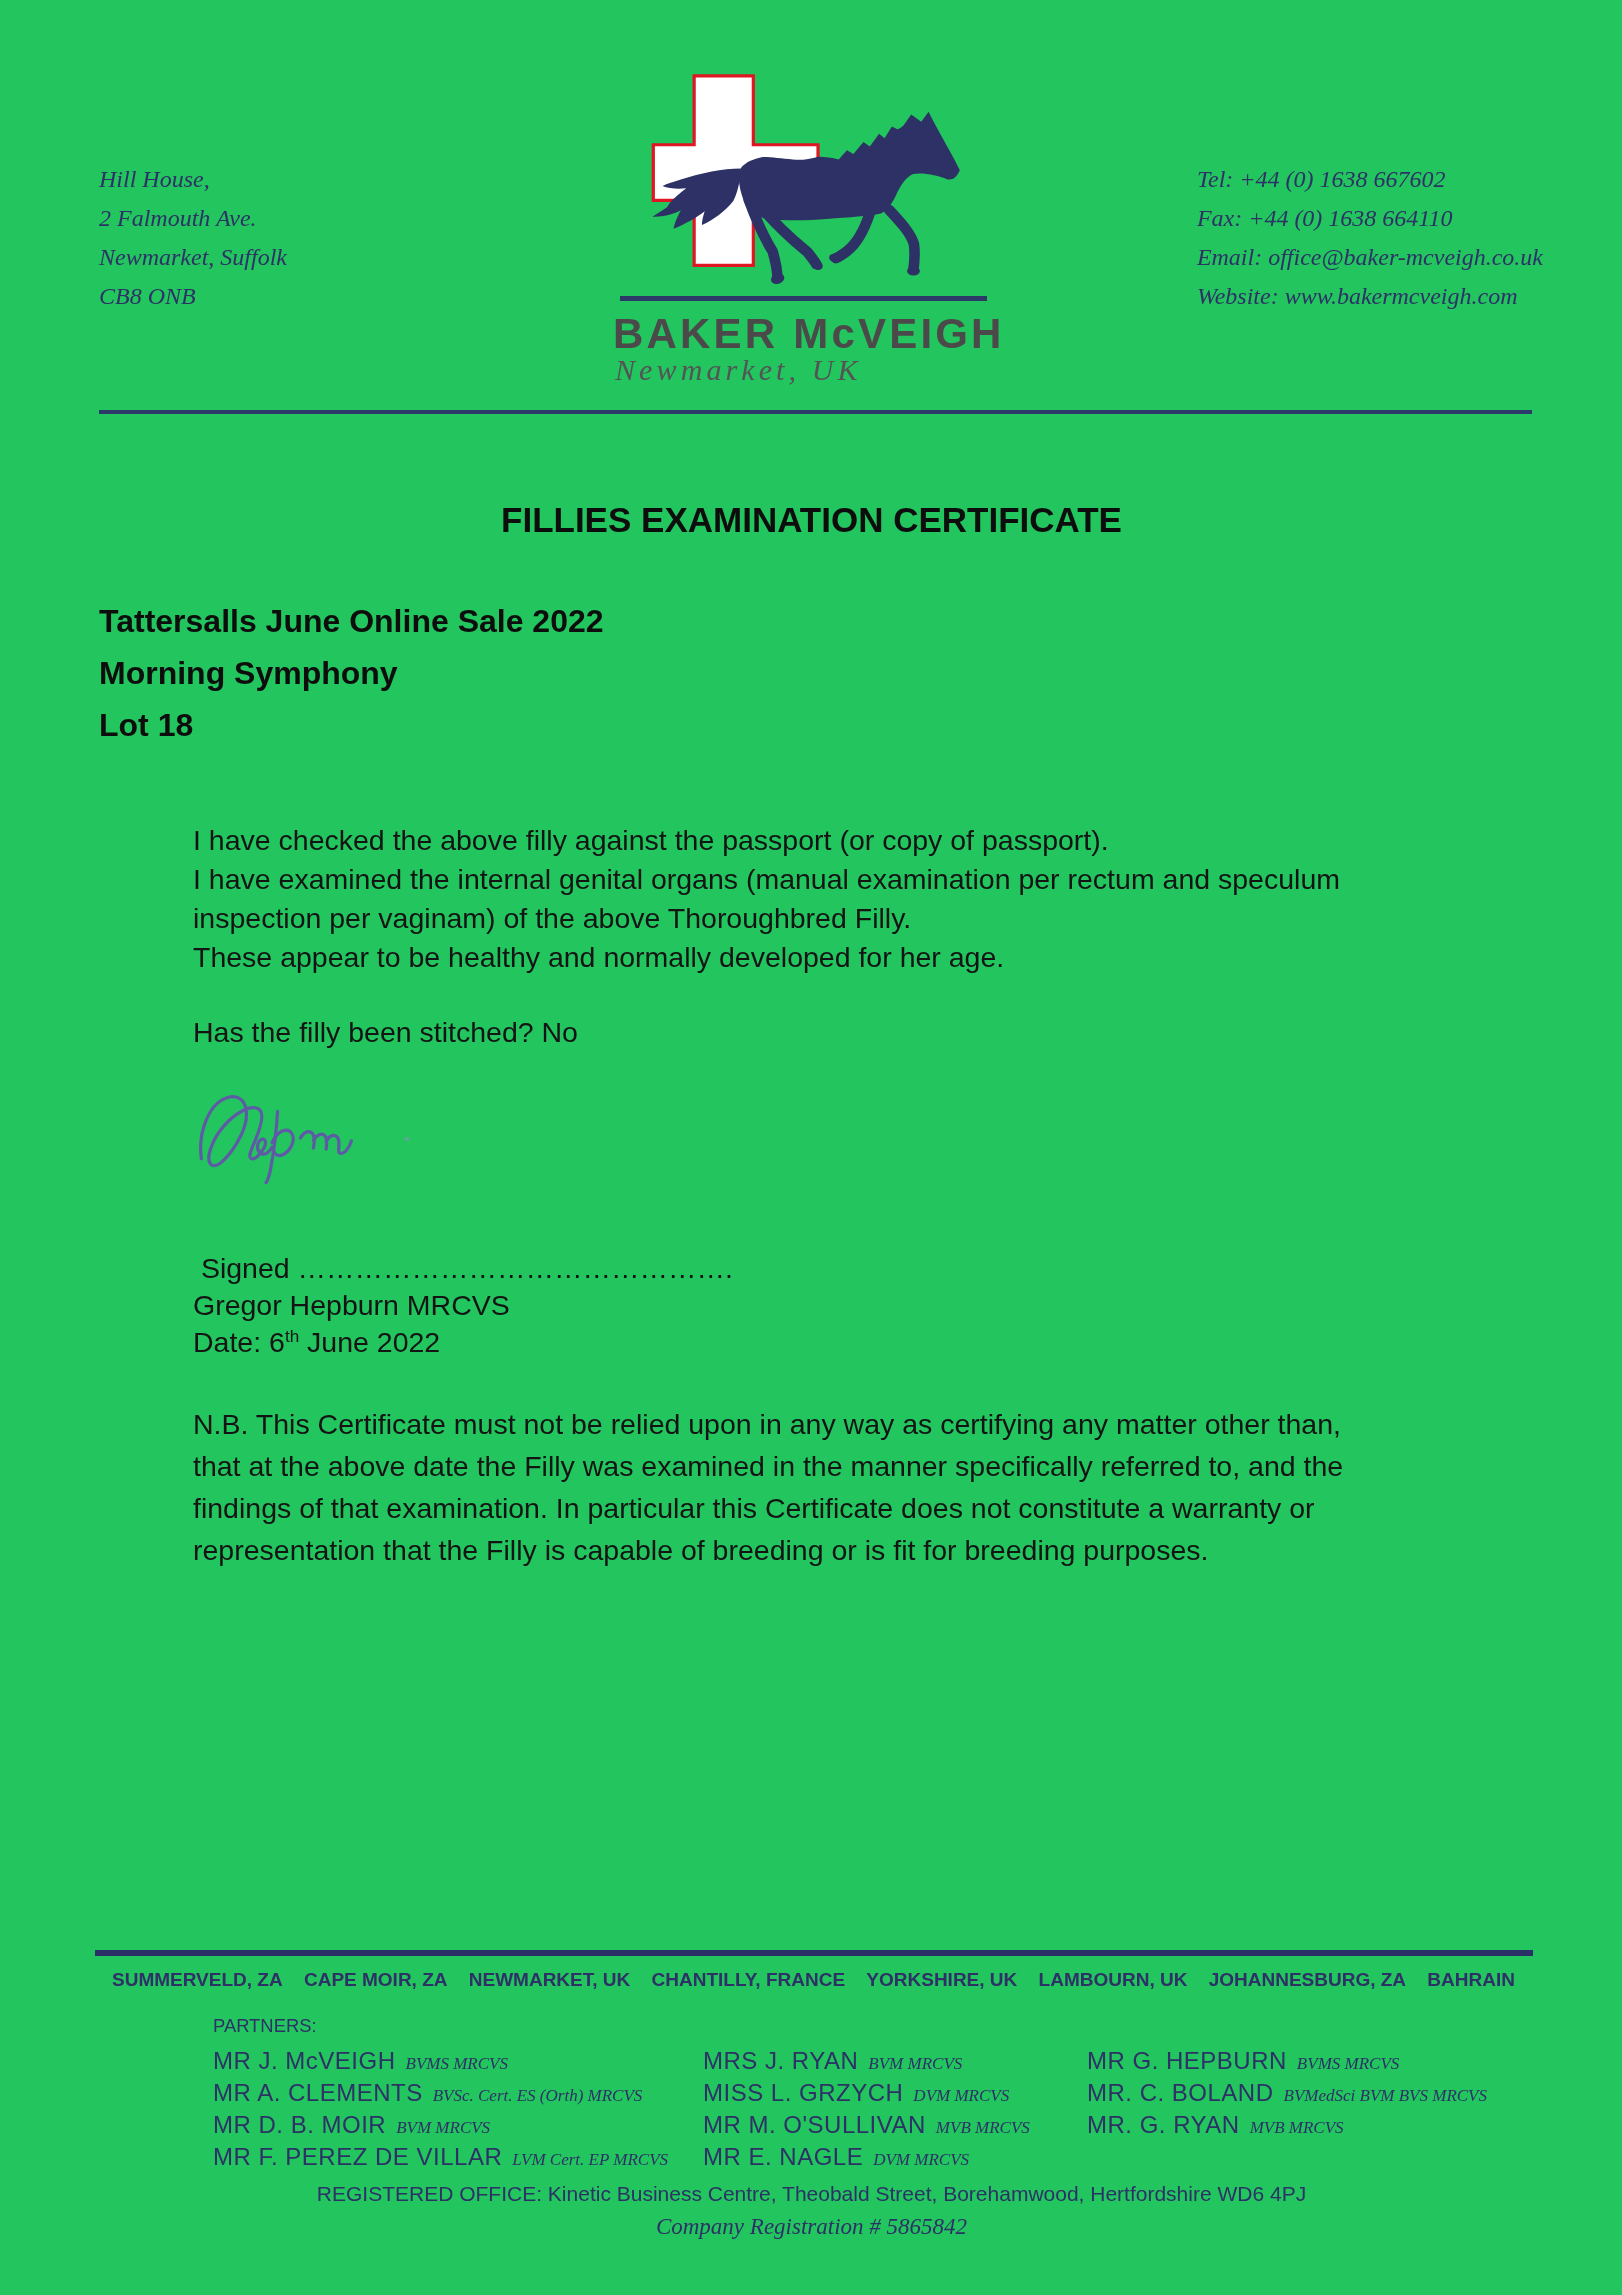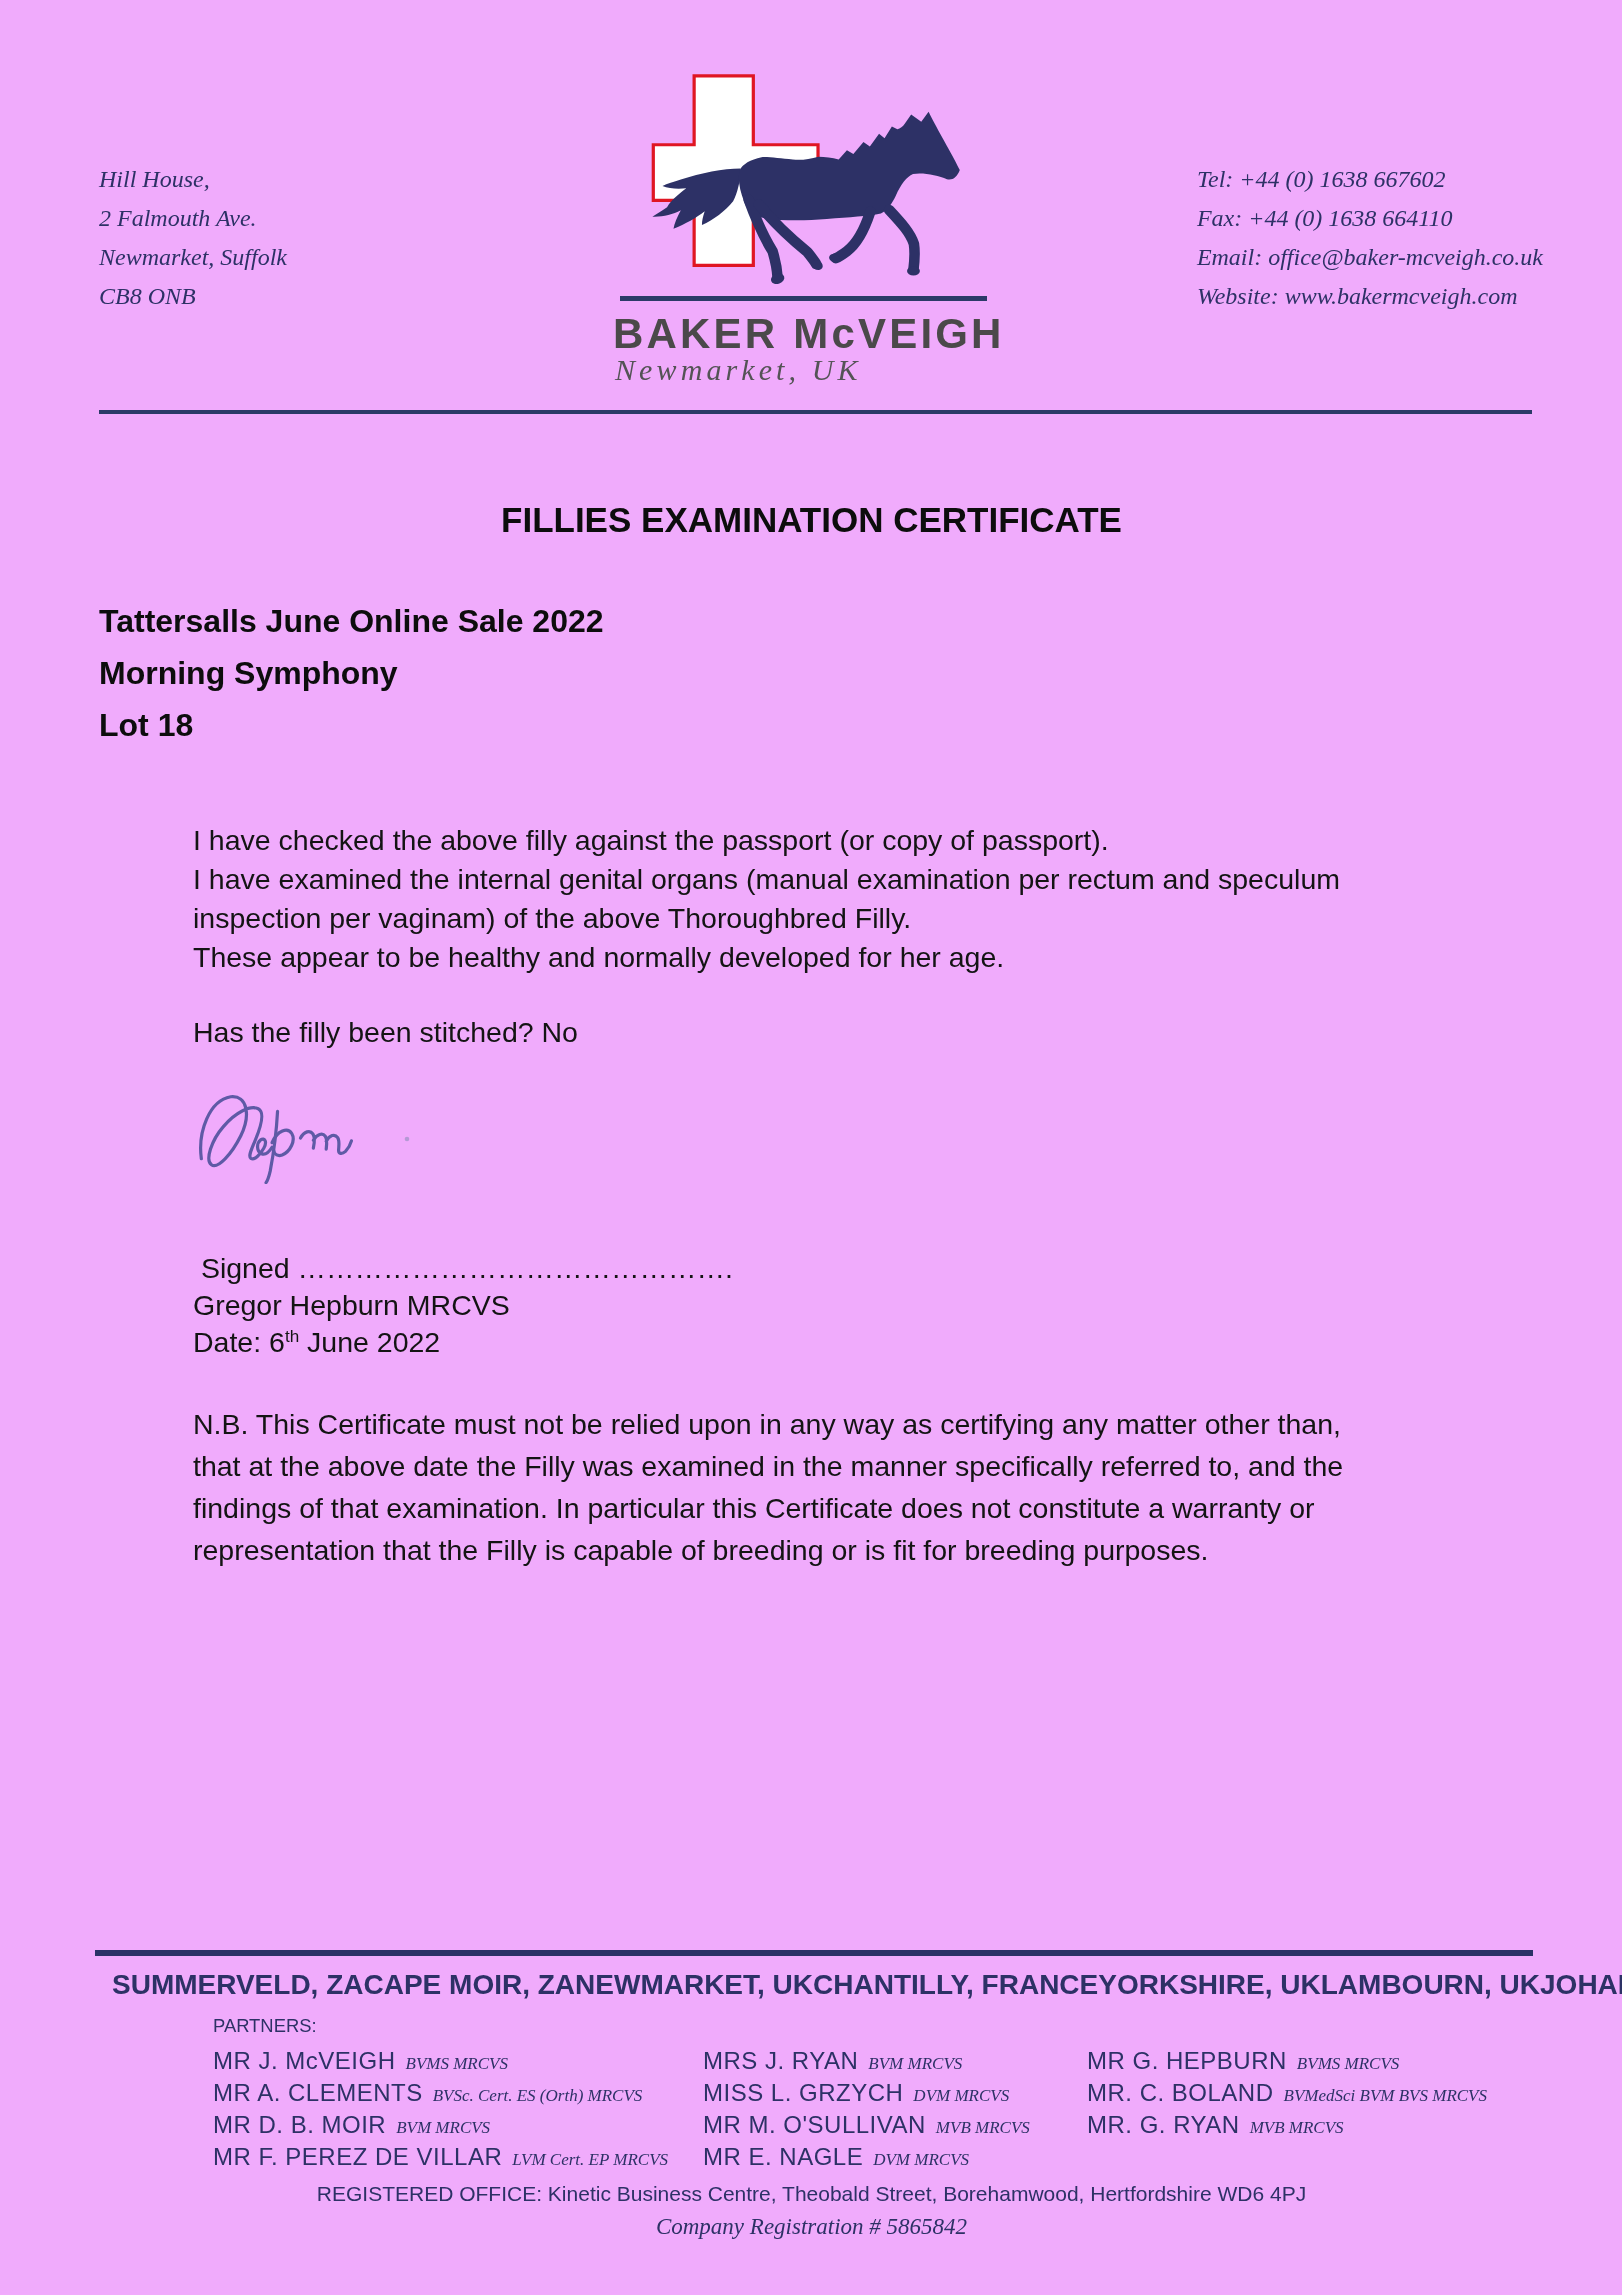--- a/index.html
+++ b/index.html
@@ -1,16 +1,16 @@
 <!DOCTYPE html>
 <html style="font-size:7.3px"><head>
 <meta charset="utf-8">
 <style>
   html,body{margin:0;padding:0;background:#ffffff;}
-  .page{position:relative;width:1623px;height:2295px;background:#f0abfc;overflow:hidden;
+  .page{position:relative;width:1623px;height:2295px;background:#22c55e;overflow:hidden;
         font-family:"Liberation Sans",sans-serif;}
 
   
   .address{position:absolute;left:99px;top:160px;
            font-family:"Liberation Serif",serif;font-style:italic;
            font-size:24px;line-height:39px;color:#2d3166;}
   .contact{position:absolute;right:80px;top:160px;
            font-family:"Liberation Serif",serif;font-style:italic;
            font-size:24px;line-height:39px;color:#2d3166;}
   .logo-svg{position:absolute;left:611px;top:64px;width:381px;height:234px;}
@@ -31,21 +31,21 @@
   .signature-svg{position:absolute;left:191px;top:1083px;width:230px;height:101px;}
   .signed{position:absolute;left:193px;top:1252px;font-size:28.5px;color:#141414;white-space:pre;}
   .signatory{position:absolute;left:193px;top:1289px;font-size:28.5px;color:#141414;}
   .dateline{position:absolute;left:193px;top:1326px;font-size:28.5px;color:#141414;}
   .dateline sup{font-size:60%;vertical-align:super;}
   .nb{position:absolute;left:193px;top:1403px;font-size:28.5px;line-height:42px;color:#141414;}
 
   
   .f-rule{position:absolute;left:95px;top:1950px;width:1438px;height:6px;background:#2b3166;}
   .locations{position:absolute;left:112px;right:108px;top:1969px;display:flex;
-             justify-content:space-between;font-weight:700;font-size:28px;color:#2d3166;white-space:nowrap;align-items:flex-end;}
+             justify-content:space-between;font-weight:700;font-size:19px;color:#2d3166;white-space:nowrap;align-items:flex-end;}
   .partners-label{position:absolute;left:213px;top:2015px;font-size:18.4px;color:#2d3166;}
   .pcol{position:absolute;top:2047px;color:#2d3166;}
   .pcol1{left:213px;} .pcol2{left:703px;} .pcol3{left:1087px;}
   .prow{height:32px;white-space:nowrap;}
   .pname{font-size:24px;letter-spacing:0.5px;}
   .pqual{font-family:"Liberation Serif",serif;font-style:italic;font-size:17px;margin-left:10px;}
   .regoffice{position:absolute;left:99px;right:99px;top:2182px;text-align:center;
              font-size:21px;color:#2d3166;}
   .compreg{position:absolute;left:99px;right:99px;top:2214px;text-align:center;
            font-family:"Liberation Serif",serif;font-style:italic;font-size:23px;color:#2d3166;}

